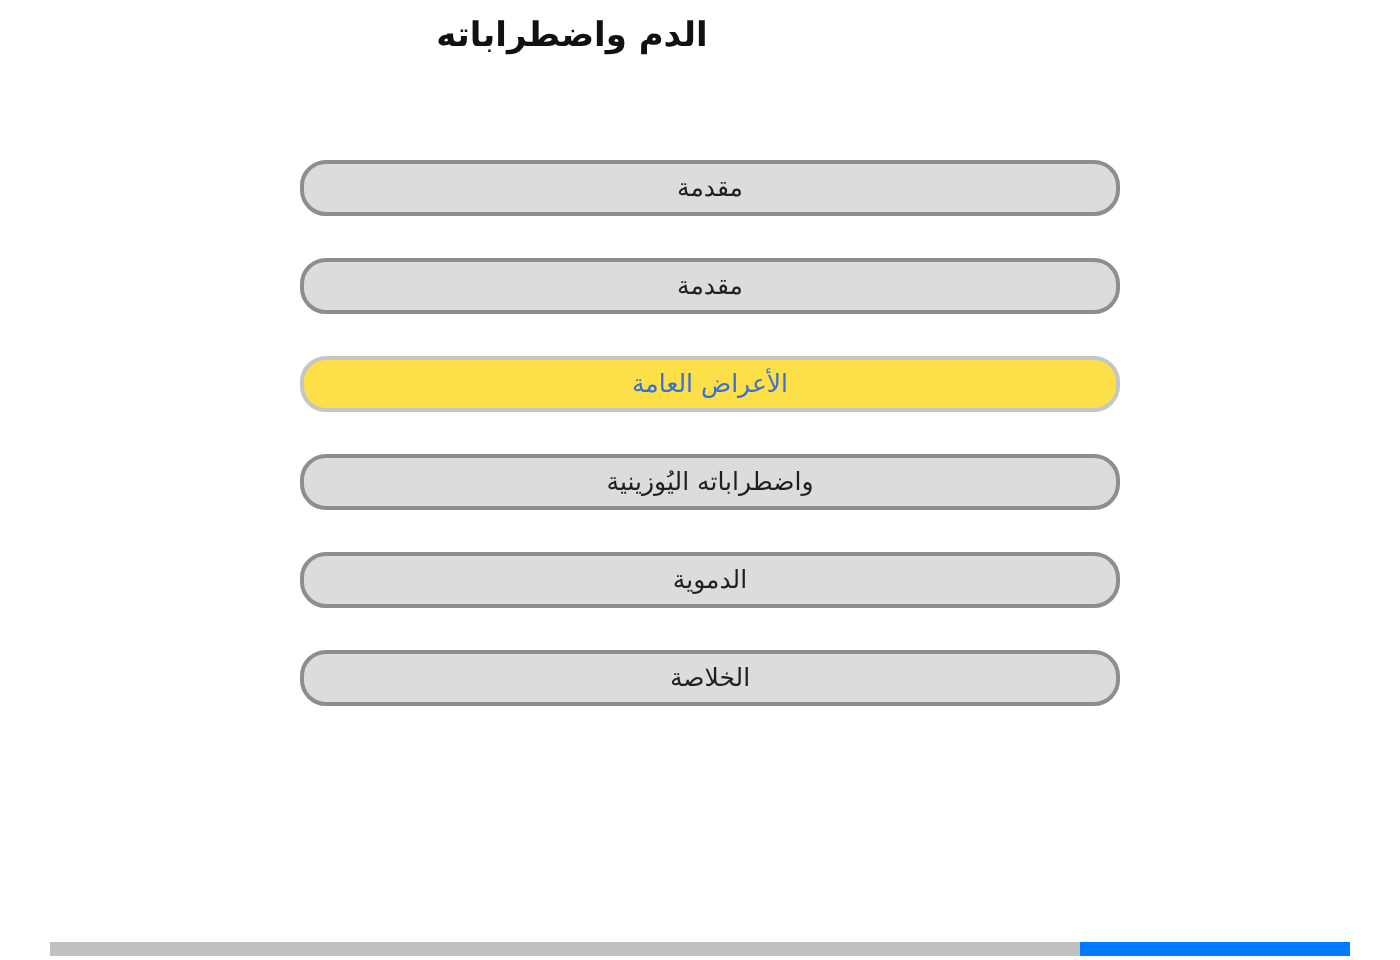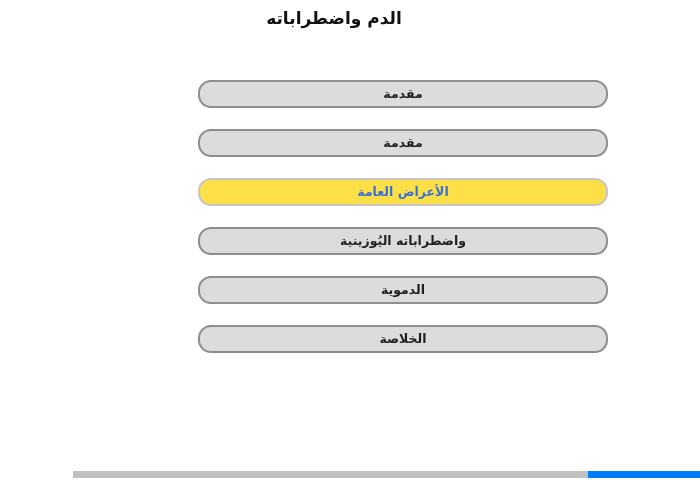--- a/index.html
+++ b/index.html
@@ -3,21 +3,21 @@
 <meta charset="utf-8">
 <style>
   * { margin: 0; padding: 0; box-sizing: border-box; }
   html, body {
     width: 700px; height: 480px;
     background: #ffffff;
     font-family: "DejaVu Sans", sans-serif;
     overflow: hidden;
     position: relative;
   }
-  .page { position: relative; width: 572px; height: 480px; margin-left: 48px; }
+  .page { position: relative; width: 572px; height: 480px; }
 
   .page-title {
     position: absolute;
     top: 8px; left: 0; right: 0;
     text-align: center;
     font-size: 17px;
     font-weight: bold;
     color: #111111;
     direction: rtl;
   }
@@ -41,21 +41,20 @@
     font-family: "DejaVu Sans", sans-serif;
     font-size: 12.5px;
     line-height: 22px;
     text-align: center;
     direction: rtl;
     cursor: pointer;
     display: flex;
     align-items: center;
     justify-content: center;
     padding: 12px 12px;
-    font-weight: bold;
   }
   .menu-button.active {
     background: #fde047;
     border-color: #c6c6c6;
     color: #3a6fd8;
   }
 
   .progress-track {
     position: absolute;
     left: 25px;

